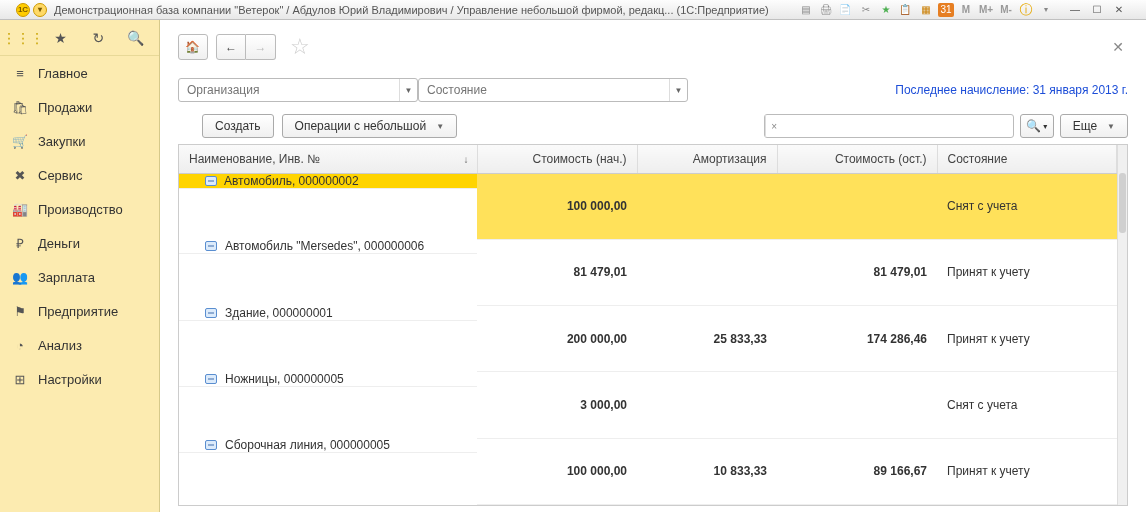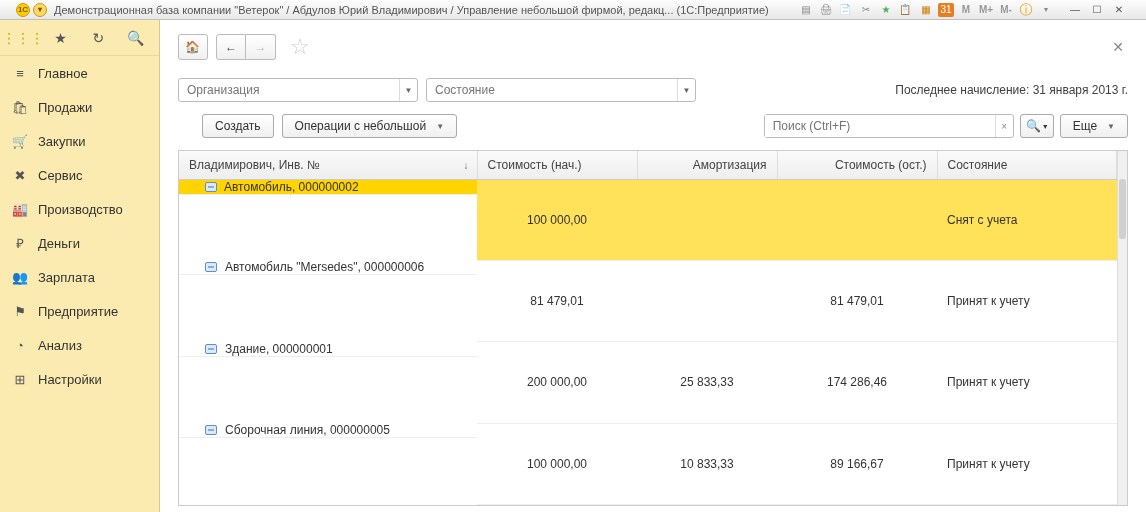--- a/index.html
+++ b/index.html
@@ -36,28 +36,28 @@
 .header-row { display: flex; align-items: center; gap: 8px; margin-bottom: 18px; }
 .icon-btn { height: 26px; min-width: 30px; border: 1px solid #bbb; border-radius: 3px; background: linear-gradient(#fff, #f0f0f0); display: flex; align-items: center; justify-content: center; font-size: 12px; color: #444; cursor: pointer; }
 .nav-group { display: flex; }
 .nav-group .icon-btn:first-child { border-radius: 3px 0 0 3px; }
 .nav-group .icon-btn:last-child { border-radius: 0 3px 3px 0; border-left: none; }
 .star-big { font-size: 22px; color: #ccc; margin: 0 6px; }
 .page-title { font-size: 21px; color: #444; }
 .close-x { margin-left: auto; font-size: 14px; color: #888; cursor: pointer; padding: 4px; }
 
 
-.filter-row { display: flex; align-items: center; gap: 8px; margin-bottom: 12px; }
+.filter-row { display: flex; align-items: center; gap: 0; margin-bottom: 12px; }
 .combo { height: 24px; border: 1px solid #bbb; border-radius: 3px; display: flex; align-items: center; background: #fff; }
 .combo input { border: none; outline: none; height: 100%; padding: 0 8px; font-size: 12px; flex: 1; background: transparent; }
 .combo .drop { width: 18px; border-left: 1px solid #ddd; display: flex; align-items: center; justify-content: center; font-size: 8px; color: #666; cursor: pointer; height: 100%; }
-.last-accrual { margin-left: auto; font-size: 12px; color: #404040; }
-
-
-.toolbar-row { display: flex; align-items: center; gap: 8px; margin-bottom: 12px; padding-left: 24px; }
+.last-accrual { margin-left: auto; font-size: 12px; color: #1d4ed8; }
+
+
+.toolbar-row { display: flex; align-items: center; gap: 8px; margin-bottom: 6px; padding-left: 24px; }
 .btn { height: 24px; border: 1px solid #aaa; border-radius: 3px; background: linear-gradient(#fff, #f0f0f0); padding: 0 12px; font-size: 12px; color: #333; display: flex; align-items: center; cursor: pointer; gap: 6px; }
 .btn .drop-sm { font-size: 8px; color: #666; margin-left: 4px; }
 .search-group { display: flex; align-items: center; margin-left: auto; gap: 6px; }
 .search-box { display: flex; height: 24px; border: 1px solid #bbb; border-radius: 3px; width: 250px; }
 .search-box input { border: none; outline: none; flex: 1; padding: 0 8px; font-size: 12px; color: #999; }
 .search-box .x { width: 18px; border-left: 1px solid #ddd; display: flex; align-items: center; justify-content: center; font-size: 10px; color: #888; cursor: pointer; }
 .sq-btn { height: 24px; width: 34px; border: 1px solid #aaa; border-radius: 3px; background: linear-gradient(#fff, #f0f0f0); display: flex; align-items: center; justify-content: center; cursor: pointer; gap: 2px; }
 
 
 .table-wrap { border: 1px solid #ccc; flex: 1; display: flex; overflow: hidden; }
@@ -65,21 +65,21 @@
 .table-thumb { position: absolute; top: 28px; left: 1px; right: 1px; height: 60px; background: #d0d0d0; border-radius: 3px; }
 table { width: calc(100% - 10px); border-collapse: collapse; table-layout: fixed; }
 thead th { background: linear-gradient(#fafafa, #eee); border-bottom: 1px solid #ccc; border-right: 1px solid #ddd; height: 28px; font-weight: normal; font-size: 12px; color: #444; text-align: left; padding: 0 10px; position: relative; }
 thead th .sort { position: absolute; right: 8px; top: 50%; transform: translateY(-50%); font-size: 10px; color: #666; }
 tbody td { height: 28px; border-bottom: 1px solid #eee; padding: 0 10px; font-size: 12px; }
 tbody tr.sel td { background: #ffe15a; }
 tbody tr.sel td.name-cell { background: #ffd400; gap: 7px; }
 .name-cell { display: flex; align-items: center; gap: 8px; height: 100%; }
 .minus-box { width: 12px; height: 10px; border: 1px solid #5a8ed0; border-radius: 2px; background: #dcebfb; position: relative; margin-left: 16px; flex-shrink: 0; }
 .minus-box::before { content: ""; position: absolute; left: 2px; right: 2px; top: 50%; height: 1px; background: #3f6dab; transform: translateY(-50%); }
-.num { text-align: center; }
+.num { text-align: right; font-weight: bold; }
 col.c-name { width: 298px; }
 col.c-cost1 { width: 160px; }
 col.c-amort { width: 140px; }
 col.c-cost2 { width: 160px; }
 col.c-state { }
 
 </style>
 </head>
 <body>
 
@@ -187,21 +187,20 @@
     </div>
 
     <div class="toolbar-row">
       <div class="btn">Создать</div>
       <div class="btn">
         <span>Операции с небольшой</span>
         <span class="drop-sm">▼</span>
       </div>
       <div class="search-group">
         <div class="search-box">
-          <input placeholder="Поиск (Ctrl+F)" style="">
           <div class="x">×</div>
         </div>
         <div class="sq-btn">🔍<span style="font-size:8px">▾</span></div>
         <div class="btn">
           <span>Еще</span>
           <span class="drop-sm">▼</span>
         </div>
       </div>
     </div>
 
@@ -209,22 +208,22 @@
       <table>
         <colgroup>
             <col class="c-name">
             <col class="c-cost1">
             <col class="c-amort">
             <col class="c-cost2">
             <col class="c-state">
           </colgroup>
         <thead>
           <tr>
-            <th><span>Владимирович, Инв. №</span><span class="sort">↓</span></th>
-            <th style="text-align:left"><span>Стоимость (нач.)</span></th>
+            <th><span>Наименование, Инв. №</span><span class="sort">↓</span></th>
+            <th style="text-align:right"><span>Стоимость (нач.)</span></th>
             <th style="text-align:right"><span>Амортизация</span></th>
             <th style="text-align:right"><span>Стоимость (ост.)</span></th>
             <th><span>Состояние</span></th>
           </tr>
         </thead>
         <tbody id="tbody">
             <tr class="sel">
               <td class="name-cell">
                 <span class="minus-box"></span>
                 <span>Автомобиль, 000000002</span>
@@ -250,20 +249,30 @@
                 <span>Здание, 000000001</span>
               </td>
               <td class="num">200 000,00</td>
               <td class="num">25 833,33</td>
               <td class="num">174 286,46</td>
               <td>Принят к учету</td>
             </tr>
             <tr>
               <td class="name-cell">
                 <span class="minus-box"></span>
+                <span>Ножницы, 000000005</span>
+              </td>
+              <td class="num">3 000,00</td>
+              <td class="num"></td>
+              <td class="num"></td>
+              <td>Снят с учета</td>
+            </tr>
+            <tr>
+              <td class="name-cell">
+                <span class="minus-box"></span>
                 <span>Сборочная линия, 000000005</span>
               </td>
               <td class="num">100 000,00</td>
               <td class="num">10 833,33</td>
               <td class="num">89 166,67</td>
               <td>Принят к учету</td>
             </tr>
           </tbody>
       </table>
       <div class="table-scroll">

